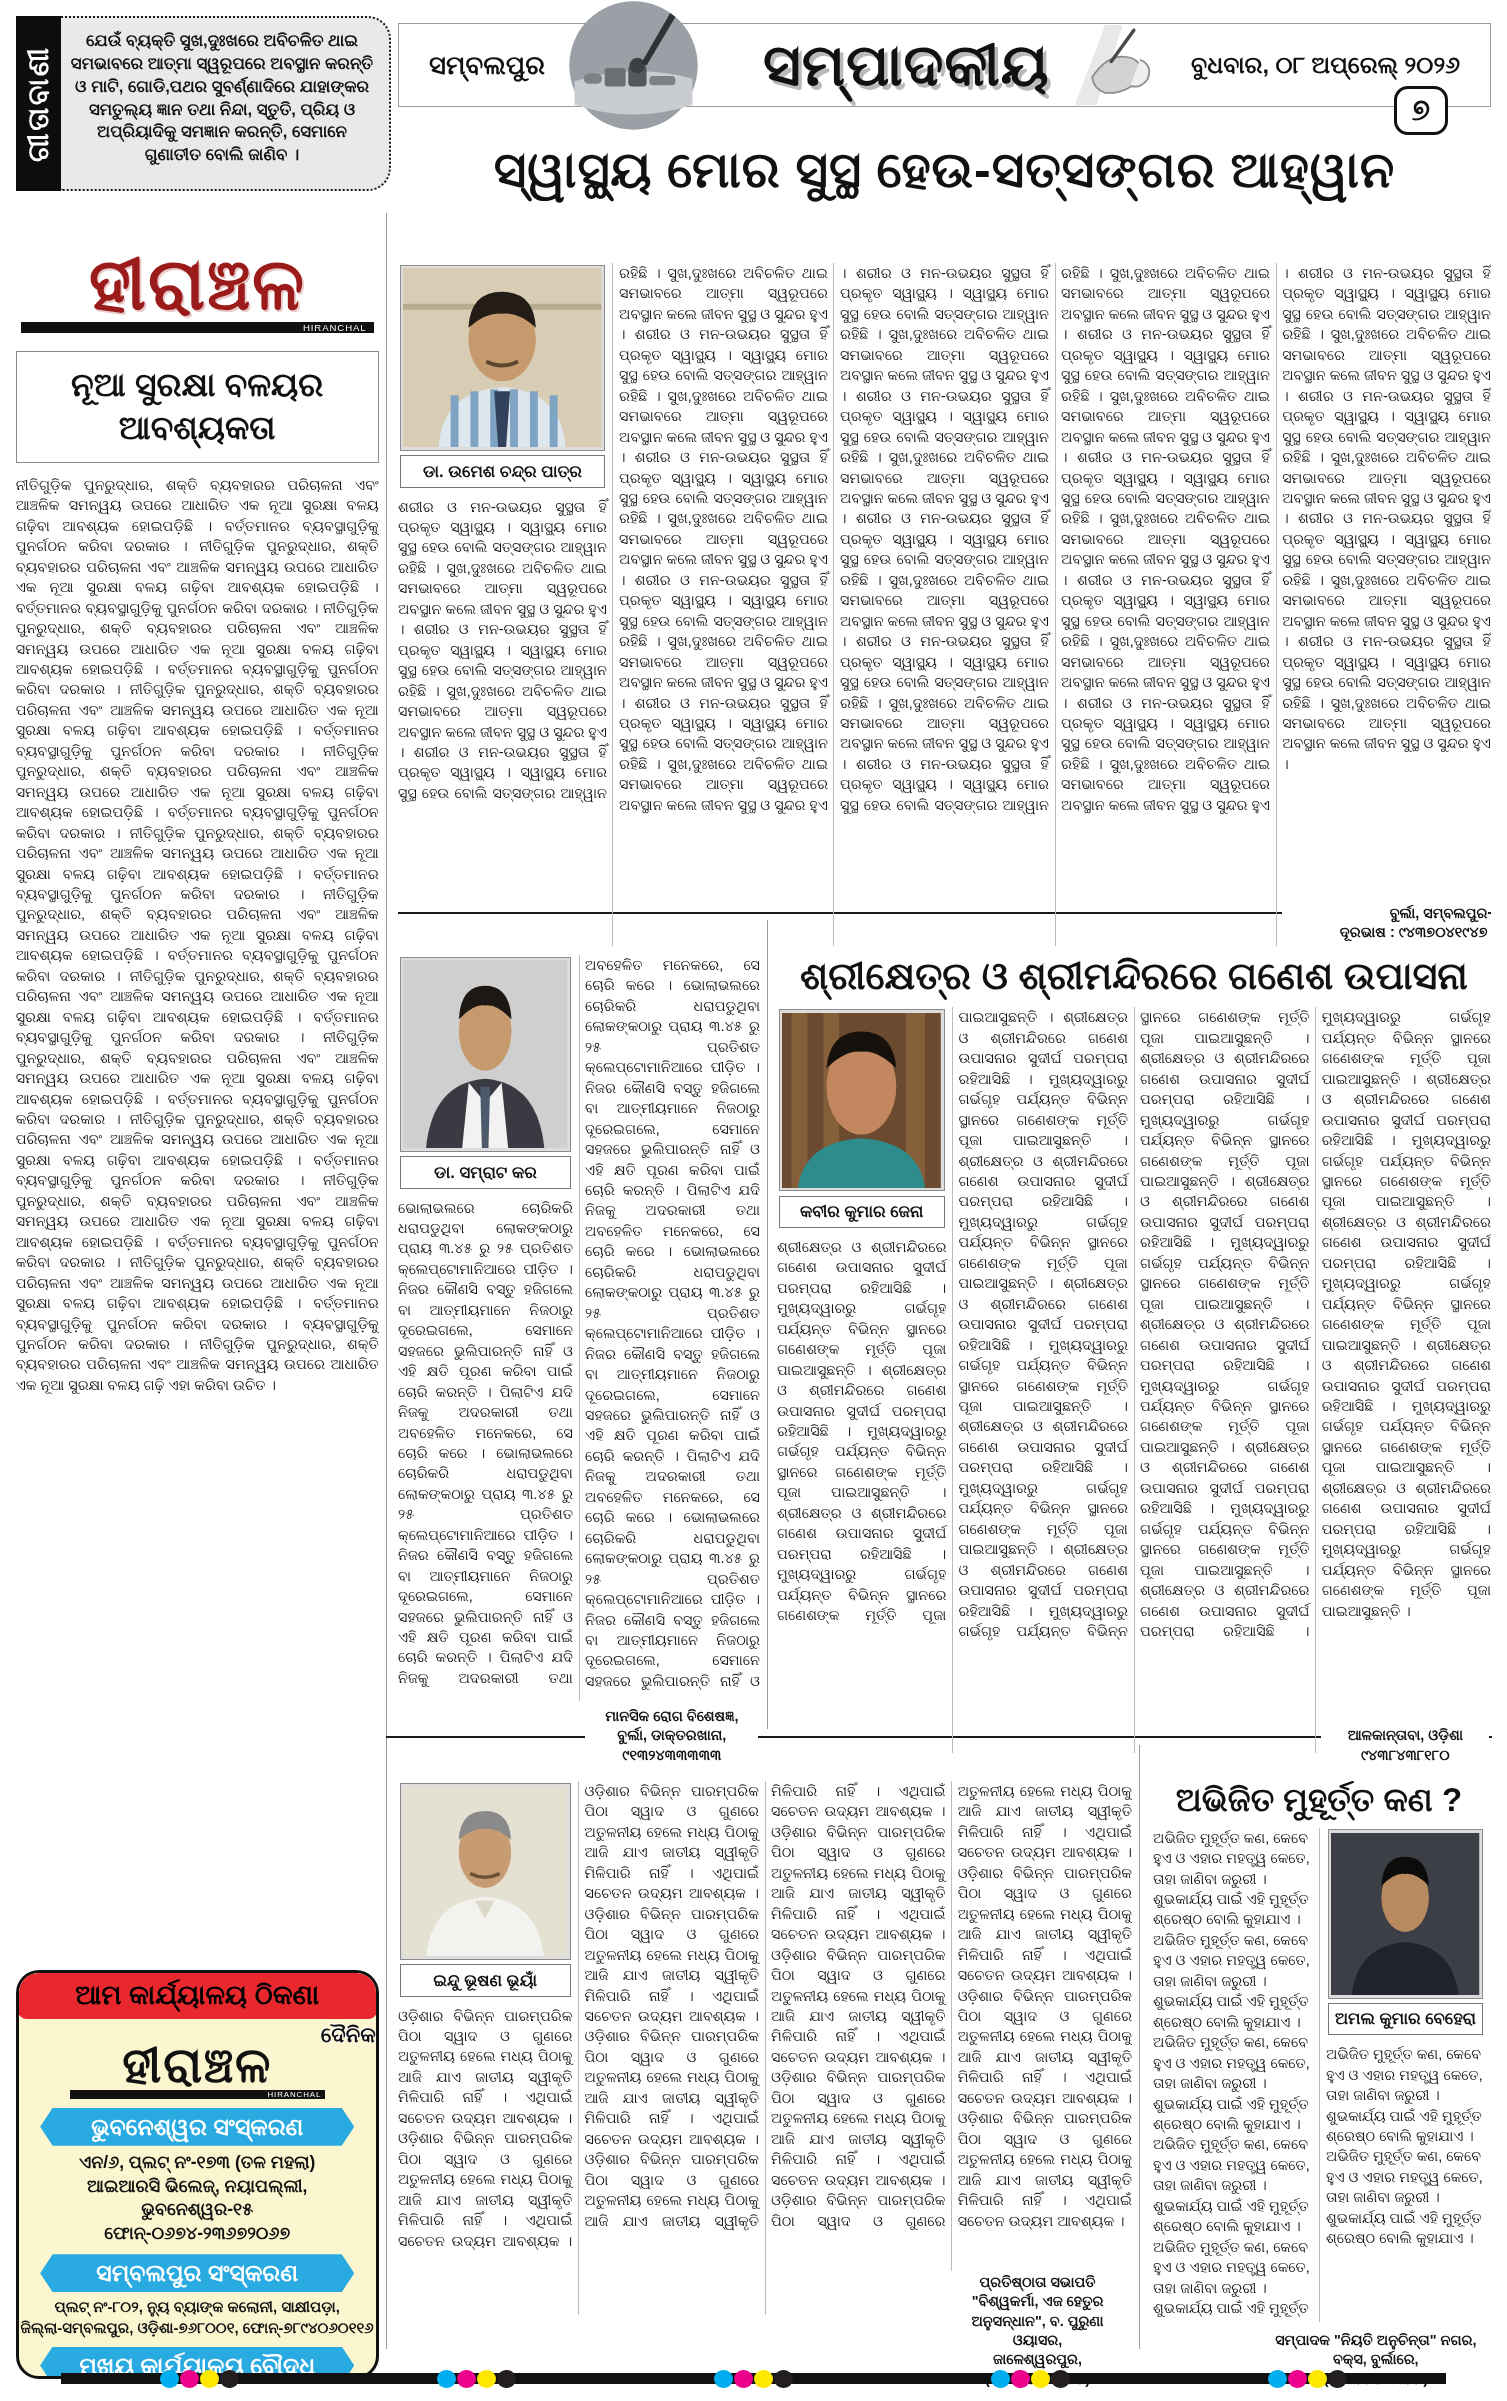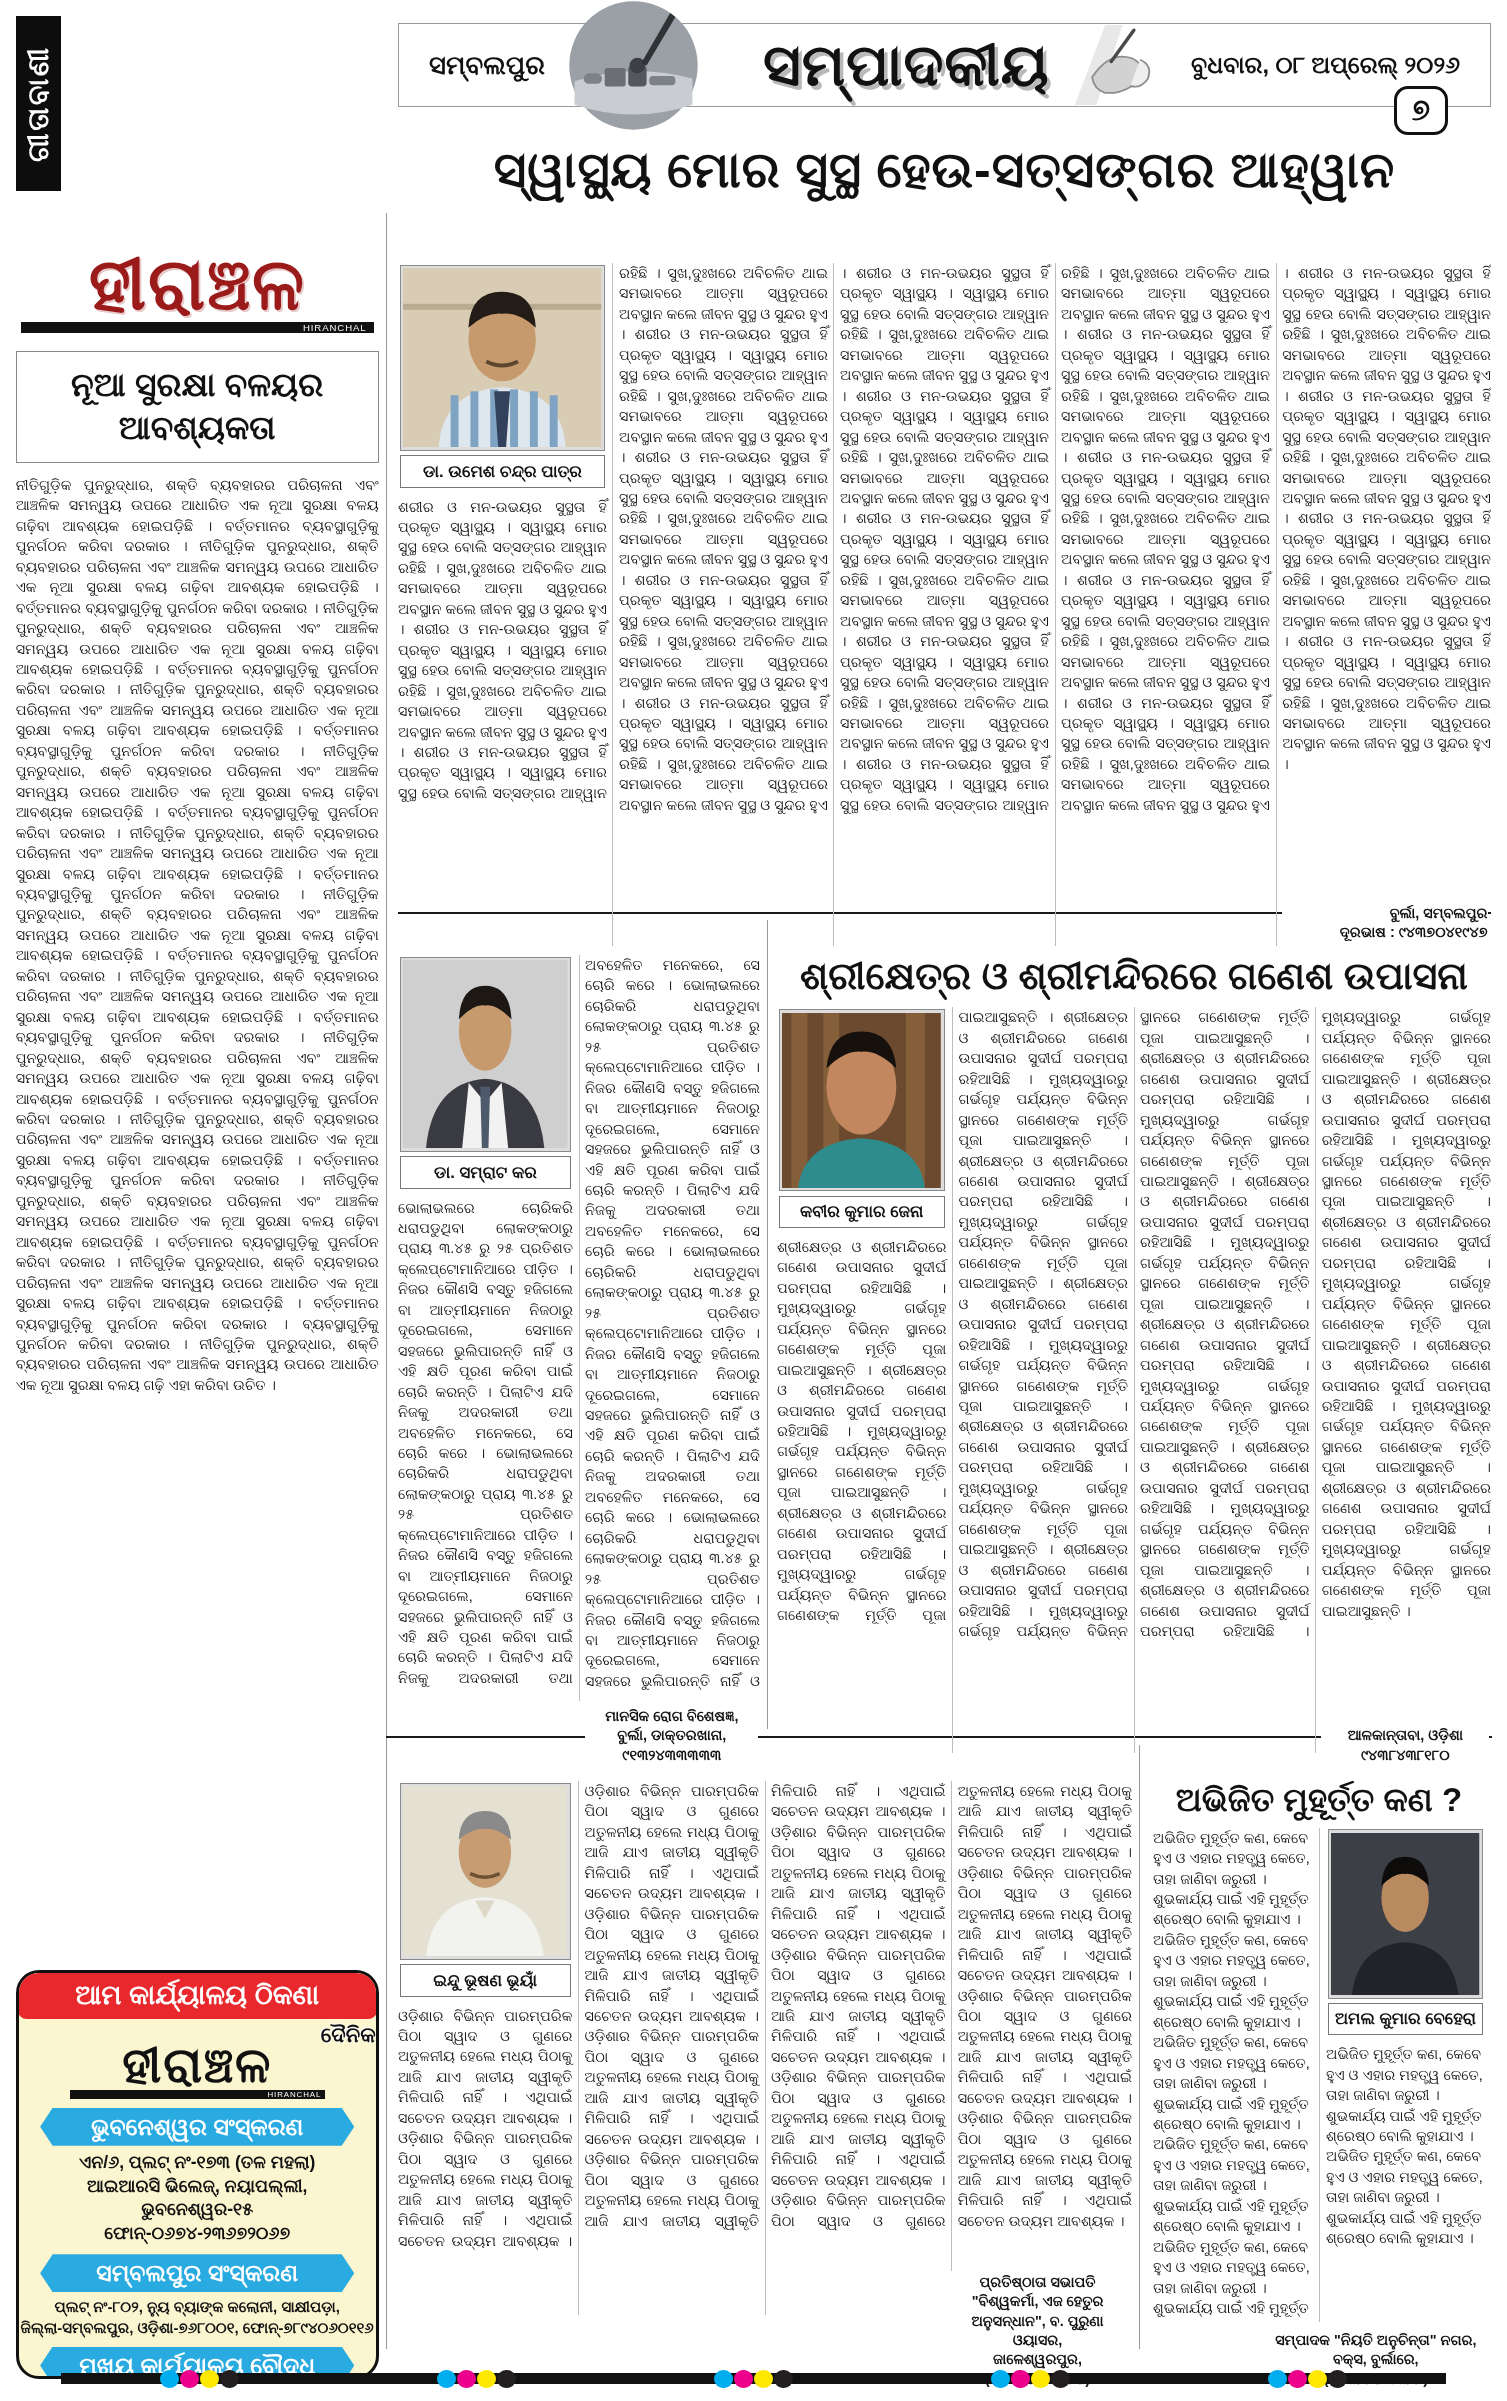--- a/index.html
+++ b/index.html
@@ -43,21 +43,21 @@
   .logo-bar { position:relative; height:11.4px; background:#111; margin:1.7px 5.2px 0 5.2px; }
   .logo-bar span { position:absolute; right:7px; top:0; color:#fff; font-size:9.6px; letter-spacing:0.9px; }
   .left-headline { border:1.7px solid #8a8a8a; margin-top:17.5px; padding:12.2px 5.2px; text-align:center;
     font-size:33px; font-weight:bold; line-height:1.3; }
   .left-body { margin-top:12.2px; font-size:15.3px; line-height:1.44; text-align:justify;
     height:1362px; overflow:hidden; }
 
   
   .office-box { position:absolute; left:15.7px; top:1970px; width:363px; height:409px; background:#fbf6cf;
     border:3.5px solid #111; border-radius:23px; overflow:hidden; text-align:center; }
-  .office-title { background:#e8282d; color:#ffffff; font-size:27px; font-weight:bold; line-height:47px;
+  .office-title { background:#e8282d; color:#000000; font-size:27px; font-weight:bold; line-height:47px;
     border-radius:17.5px 17.5px 8.7px 8.7px; margin:-0.9px -0.9px 0 -0.9px; }
   .office-daily { text-align:right; font-size:21px; font-weight:bold; margin:3.5px 0 0 23px;
     color:#111; text-shadow:0.9px 0.9px 0 #fff,-0.9px -0.9px 0 #fff; }
   .office-logo { font-size:49px; font-weight:bold; color:#111; line-height:1.0; margin-top:-5.2px; letter-spacing:1.7px; }
   .office-logo-bar { position:relative; height:8.7px; background:#111; margin:0 51px; }
   .office-logo-bar span { position:absolute; right:3.5px; top:-0.9px; color:#fff; font-size:7.9px; letter-spacing:0.9px; }
   .ribbon { background:#29abe2; color:#fff; font-size:23.6px; font-weight:bold; line-height:38px;
     width:88%; margin:8.7px auto 5.2px auto;
     clip-path:polygon(0 50%,4% 0,96% 0,100% 50%,96% 100%,4% 100%); }
   .office-line { font-size:17.5px; font-weight:bold; line-height:1.35; }
@@ -109,20 +109,21 @@
   .dots { display:flex; }
   .dot { width:18.3px; height:18.3px; border-radius:50%; margin:0 0.9px; }
 </style>
 </head>
 <body>
 
 <div id="canvas">
 
   <div class="gita-unit">
     <div class="gita-strip">ଗୀତାବାଣୀ</div>
+    <div class="gita-box">ଯେଉଁ ବ୍ୟକ୍ତି ସୁଖ,ଦୁଃଖରେ ଅବିଚଳିତ ଥାଇ ସମଭାବରେ ଆତ୍ମା ସ୍ୱରୂପରେ ଅବସ୍ଥାନ କରନ୍ତି ଓ ମାଟି, ଗୋଡି,ପଥର ସୁବର୍ଣ୍ଣାଦିରେ ଯାହାଙ୍କର ସମତୁଲ୍ୟ ଜ୍ଞାନ ତଥା ନିନ୍ଦା, ସ୍ତୁତି, ପ୍ରିୟ ଓ ଅପ୍ରିୟାଦିକୁ ସମଜ୍ଞାନ କରନ୍ତି, ସେମାନେ ଗୁଣାତୀତ ବୋଲି ଜାଣିବ ।</div>
   </div>
 
   <div class="masthead">
     <span class="mast-city">ସମ୍ବଲପୁର</span>
     <span class="mast-art">
       <svg width="131" height="131" viewBox="0 0 100 100">
         <circle cx="50" cy="50" r="49" fill="#9aa0a6"></circle>
         <path d="M5 62 Q50 48 95 60 L95 80 Q50 95 5 80 Z" fill="#c9cdd1"></path>
         <rect x="28" y="52" width="16" height="14" rx="2" fill="#6b6f74"></rect>
         <rect x="46" y="50" width="14" height="16" rx="3" fill="#54585c"></rect>

